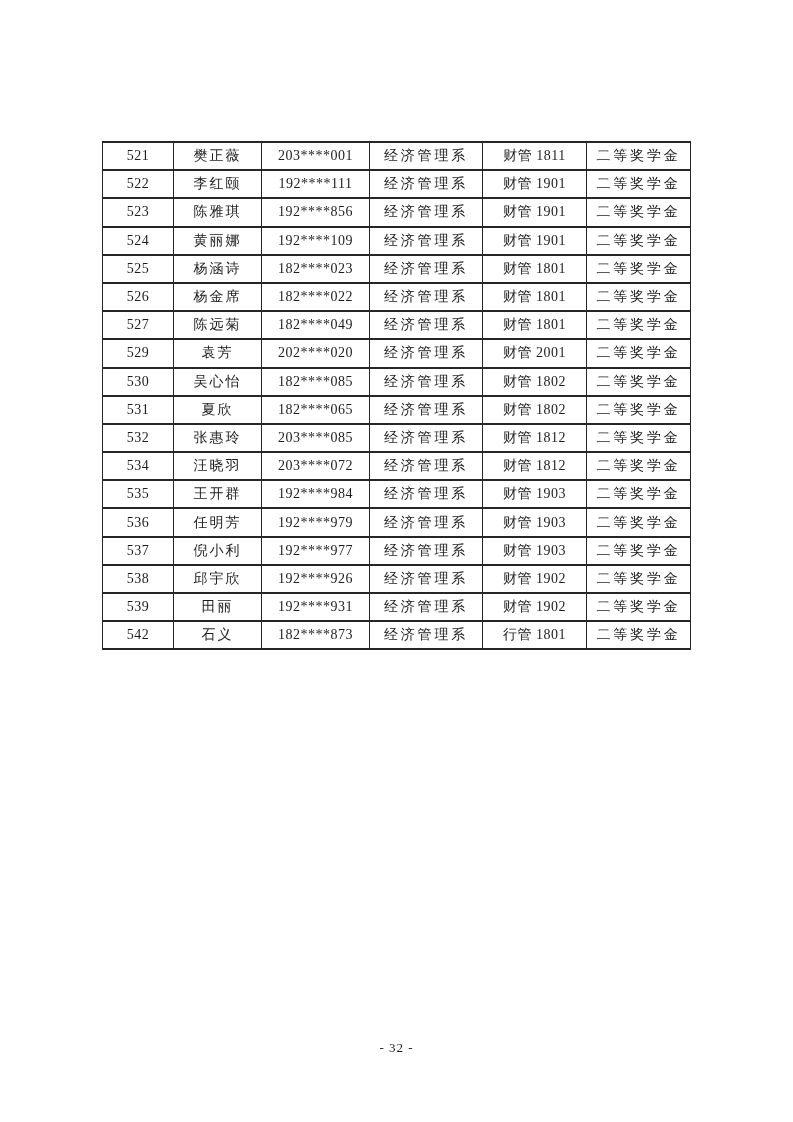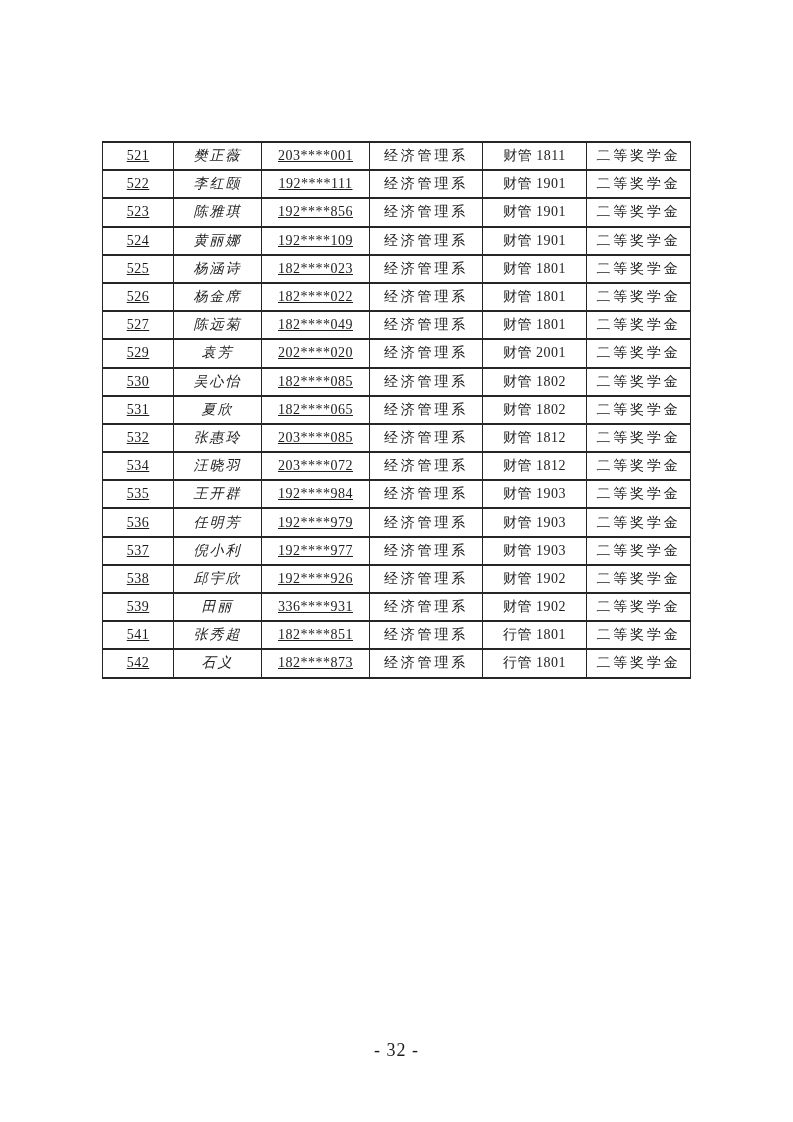--- a/index.html
+++ b/index.html
@@ -35,31 +35,31 @@
     border-bottom-width: 2px;
     height: 26.2px;
     padding: 0;
     text-align: center;
     vertical-align: middle;
     font-size: 14px;
     line-height: 1;
     white-space: nowrap;
     overflow: hidden;
   }
-  td.c0, td.c2 { font-size: 14.5px; letter-spacing: 0.5px; text-decoration: underline; }
-  td.c1 { letter-spacing: 2px; font-style: italic; }
+  td.c0, td.c2 { font-size: 14.5px; letter-spacing: 0.5px; }
+  td.c1 { letter-spacing: 2px; }
   td.c3, td.c5 { letter-spacing: 2.8px; }
   td.c4 { letter-spacing: 0.5px; margin-left: 16px; }
   .footer {
     position: absolute;
     left: 0;
     top: 1040px;
     width: 100%;
     text-align: center;
-    font-size: 18px;
+    font-size: 13px;
     letter-spacing: 1px;
     color: #1d1d1d;
   }
 </style>
 </head>
 <body>
 
 <div class="page">
   <table class="roster">
     <colgroup>
@@ -195,31 +195,23 @@
           <td class="c0">538</td>
           <td class="c1">邱宇欣</td>
           <td class="c2">192****926</td>
           <td class="c3">经济管理系</td>
           <td class="c4">财管 1902</td>
           <td class="c5">二等奖学金</td>
         </tr>
         <tr>
           <td class="c0">539</td>
           <td class="c1">田丽</td>
-          <td class="c2">336****931</td>
+          <td class="c2">192****931</td>
           <td class="c3">经济管理系</td>
           <td class="c4">财管 1902</td>
-          <td class="c5">二等奖学金</td>
-        </tr>
-        <tr>
-          <td class="c0">541</td>
-          <td class="c1">张秀超</td>
-          <td class="c2">182****851</td>
-          <td class="c3">经济管理系</td>
-          <td class="c4">行管 1801</td>
           <td class="c5">二等奖学金</td>
         </tr>
         <tr>
           <td class="c0">542</td>
           <td class="c1">石义</td>
           <td class="c2">182****873</td>
           <td class="c3">经济管理系</td>
           <td class="c4">行管 1801</td>
           <td class="c5">二等奖学金</td>
         </tr>

